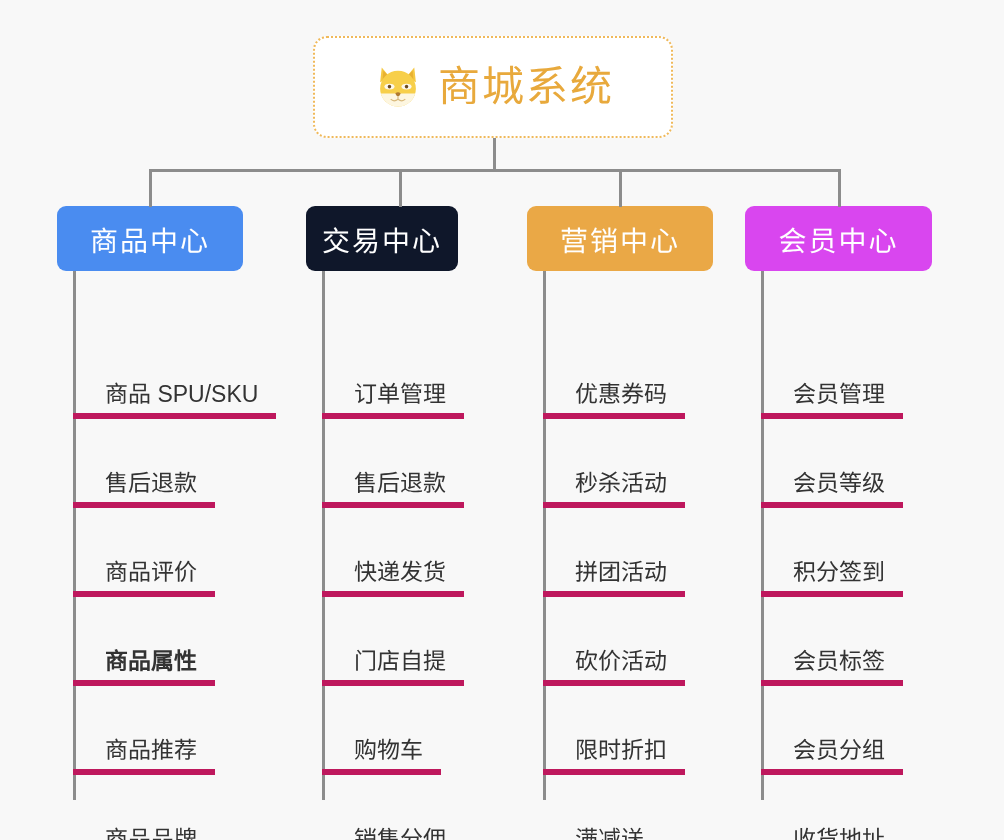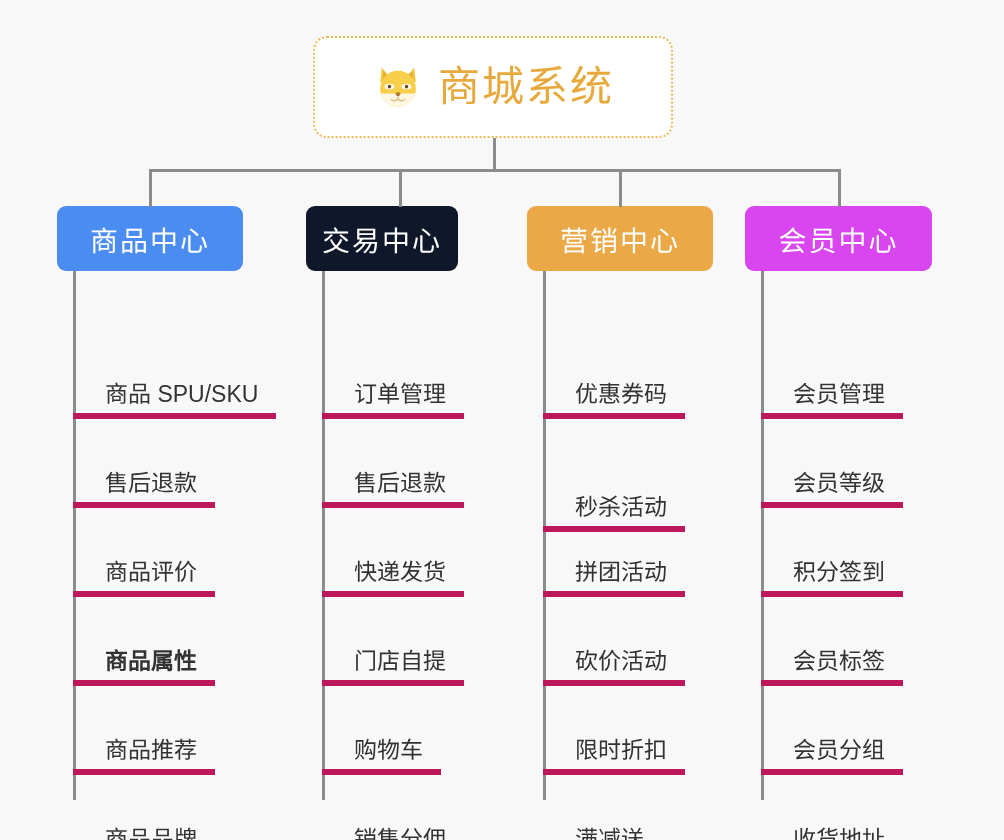--- a/index.html
+++ b/index.html
@@ -211,21 +211,21 @@
       <div class="branch" style="left: 527px; width: 218px;">
         <div class="branch-header" style="background: rgb(234, 168, 70); width: 186px;">
           <span>营销中心</span>
         </div>
         <div class="branch-spine" style="height: 529px;"></div>
         <ul class="leaf-list">
           <li class="leaf-item" style="top: 148px;">
             <span class="leaf-label" style="transform: translateY(-100%);">优惠券码</span>
           </li>
           <li class="leaf-item" style="top: 237px;">
-            <span class="leaf-label" style="transform: translateY(-100%); margin-top: 24px;">秒杀活动</span>
+            <span class="leaf-label" style="transform: translateY(-100%);">秒杀活动</span>
           </li>
           <li class="leaf-item" style="top: 326px;">
             <span class="leaf-label" style="transform: translateY(-100%);">拼团活动</span>
           </li>
           <li class="leaf-item" style="top: 415px;">
             <span class="leaf-label" style="transform: translateY(-100%);">砍价活动</span>
           </li>
           <li class="leaf-item" style="top: 504px;">
             <span class="leaf-label" style="transform: translateY(-100%);">限时折扣</span>
           </li>

